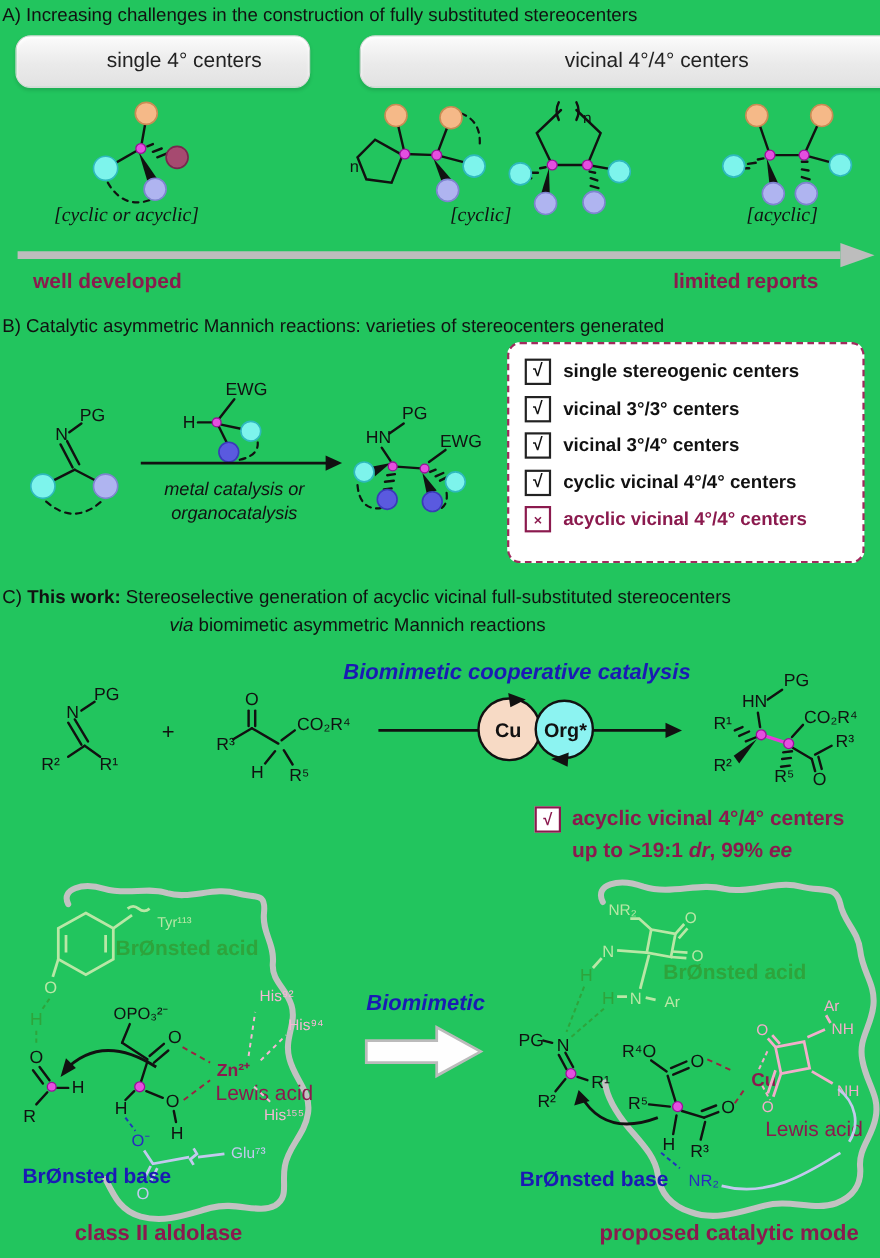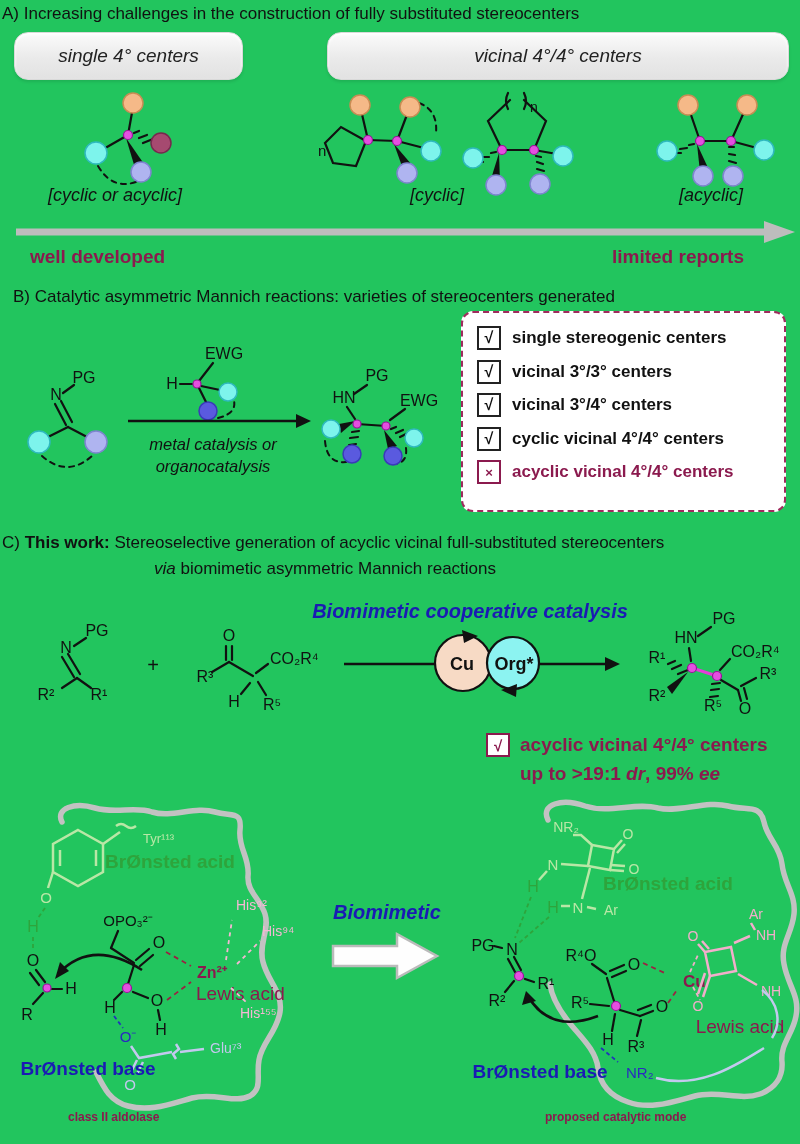--- a/index.html
+++ b/index.html
@@ -3,38 +3,38 @@
 <meta charset="utf-8">
 <style>
   html,body{margin:0;padding:0;background:#fff;}
   .page{position:relative;width:800px;height:1144px;background:#22c55e;overflow:hidden;
         font-family:"Liberation Sans", sans-serif;color:#111;}
   .sec-title{position:absolute;font-size:17px;color:#111;white-space:nowrap;}
   .hdr-box{position:absolute;height:46px;border-radius:14px;
            background:linear-gradient(#fbfbfb,#eaeaea 55%,#e2e2e2);
            border:1px solid #d9d9d9;box-shadow:inset 0 2px 3px #fff, 0 2px 3px rgba(0,0,0,.10);
            display:flex;align-items:center;justify-content:center;
-           font-size:19px;font-style:italic;color:#222;}
-  .mol-label{position:absolute;font-size:18px;font-style:italic;text-align:center;white-space:nowrap;}
+           font-size:19px;color:#222;padding-left:39px;}
+  .mol-label{position:absolute;font-size:18px;font-style:italic;text-align:center;white-space:nowrap;font-family:Liberation Serif, serif;}
   .dev-label{position:absolute;font-size:19px;font-weight:bold;color:#8B1A4E;white-space:nowrap;}
   .checklist{position:absolute;left:461px;top:311px;width:325px;height:201px;
              border:2px dashed #A12B5E;border-radius:12px;box-sizing:border-box;
              padding:13px 0 0 14px;display:flex;flex-direction:column;gap:9.5px;background:#fff;}
   .chk-row{display:flex;align-items:center;gap:11px;font-size:17px;font-weight:bold;color:#111;}
   .chk-box{width:20px;height:20px;border:2.2px solid #222;display:flex;align-items:center;
            justify-content:center;font-size:16px;font-weight:bold;flex:0 0 auto;background:#fff;}
   .chk-row.neg{color:#8B1A4E;}
   .chk-row.neg .chk-box{border-color:#8B1A4E;font-size:13px;}
   .blue-head{position:absolute;font-size:20px;font-weight:bold;font-style:italic;color:#1A1AB4;
              text-align:center;white-space:nowrap;}
   .result-row{position:absolute;display:flex;align-items:center;gap:10px;color:#8B1A4E;
               font-weight:bold;font-size:19px;white-space:nowrap;}
   .result-box{width:20px;height:20px;border:2.2px solid #8B1A4E;display:flex;align-items:center;
               justify-content:center;font-size:15px;background:#fff;}
-  .caption{position:absolute;font-size:12px;font-weight:bold;color:#8B1A4E;white-space:nowrap;}
+  .caption{position:absolute;font-size:20px;font-weight:bold;color:#8B1A4E;white-space:nowrap;}
   svg{position:absolute;}
   svg text{font-family:"Liberation Sans", sans-serif;}
   .bond{stroke:#111;stroke-width:2.2;stroke-linecap:round;fill:none;}
   .dash{stroke:#111;stroke-width:2;stroke-dasharray:5 5;fill:none;stroke-linecap:round;}
 </style>
 </head>
 <body>
 
 <div class="page">
 
@@ -129,21 +129,21 @@
   <div class="mol-label" style="left:392px;top:185px;width:90px">[cyclic]</div>
   <div class="mol-label" style="left:666px;top:185px;width:90px">[acyclic]</div>
 
   <svg style="left:0;top:218px" width="800" height="28" viewBox="0 0 800 28">
     <line x1="16" y1="14" x2="764" y2="14" stroke="#BDBDBD" stroke-width="7"></line>
     <polygon points="764,3 795,14 764,25" fill="#BDBDBD"></polygon>
   </svg>
   <div class="dev-label" style="left:30px;top:246px">well developed</div>
   <div class="dev-label" style="left:612px;top:246px">limited reports</div>
 
-  <div class="sec-title" style="left:13px;top:287px">B) Catalytic asymmetric Mannich reactions: varieties of stereocenters generated</div>
+  <div class="sec-title" style="left:2px;top:287px">B) Catalytic asymmetric Mannich reactions: varieties of stereocenters generated</div>
 
   <svg style="left:0;top:330px" width="460" height="192" viewBox="0 330 460 192">
 
     <g>
       <text x="56" y="400" font-size="16" fill="#111" text-anchor="middle">N</text>
       <text x="84" y="383" font-size="16" fill="#111" text-anchor="middle">PG</text>
       <line class="bond" x1="63" y1="393" x2="74" y2="385"></line>
       <line class="bond" x1="55" y1="404" x2="66" y2="425"></line>
       <line class="bond" x1="61" y1="401" x2="72" y2="422"></line>
       <line class="bond" x1="68" y1="427" x2="46" y2="438"></line>

